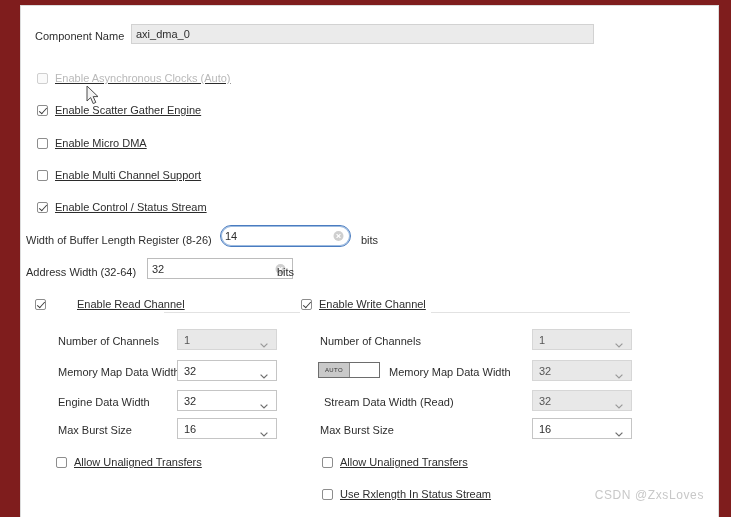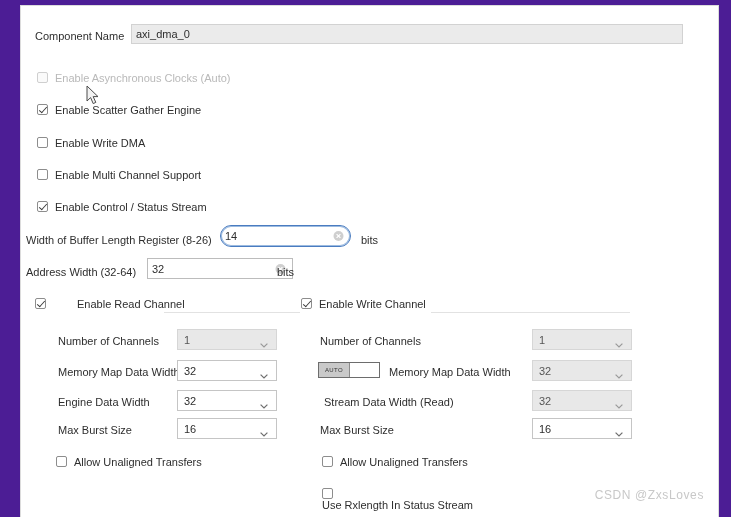--- a/index.html
+++ b/index.html
@@ -15,21 +15,21 @@
     color: #2b2b2b;
     overflow: hidden;
     position: relative;
   }
 
   
   #app-frame {
     position: absolute;
     left: 0; top: 0;
     width: 731px; height: 517px;
-    background: #4c1d95;
+    background: #7f1d1d;
   }
   #panel {
     position: absolute;
     left: 20px; top: 5px;
     width: 699px; height: 512px;
     background: #ffffff;
     border-left: 1px solid #dcdcdc;
     border-top: 1px solid #dcdcdc;
     border-right: 1px solid #dcdcdc;
     box-sizing: border-box;
@@ -48,22 +48,23 @@
     font-size: 11px;
     color: #2e2e2e;
     white-space: nowrap;
     line-height: 14px;
   }
 
   
   .cb-row {
     position: absolute;
     display: flex;
-    align-items: flex-start;
+    align-items: center;
     white-space: nowrap;
+    text-decoration: underline;
   }
   .cbox {
     width: 11px; height: 11px;
     border: 1px solid #8d8d8d;
     border-radius: 2px;
     background: #ffffff;
     box-sizing: border-box;
     position: relative;
     flex: 0 0 auto;
     margin-right: 7px;
@@ -188,35 +189,35 @@
   }
 </style>
 </head>
 <body>
 
 <div id="app-frame">
   <div id="panel">
     <div id="panel-inner">
 
       <div class="lbl" style="left:14px; top:23px;">Component Name</div>
-      <div class="tinput" style="left:110px; top:18px; width:552px; height:20px;">axi_dma_0</div>
+      <div class="tinput" style="left:110px; top:18px; width:463px; height:20px;">axi_dma_0</div>
 
       <div class="cb-row" style="left:16px; top:66px;">
         <span class="cbox disabled"></span>
         <span class="cb-text muted">Enable Asynchronous Clocks (Auto)</span>
       </div>
 
       <div class="cb-row" style="left:16px; top:98px;">
         <span class="cbox checked"></span>
         <span class="cb-text">Enable Scatter Gather Engine</span>
       </div>
 
       <div class="cb-row" style="left:16px; top:131px;">
         <span class="cbox"></span>
-        <span class="cb-text">Enable Write DMA</span>
+        <span class="cb-text">Enable Micro DMA</span>
       </div>
 
       <div class="cb-row" style="left:16px; top:163px;">
         <span class="cbox"></span>
         <span class="cb-text">Enable Multi Channel Support</span>
       </div>
 
       <div class="cb-row" style="left:16px; top:195px;">
         <span class="cbox checked"></span>
         <span class="cb-text">Enable Control / Status Stream</span>
@@ -345,21 +346,21 @@
               <path d="M0.6 0.6 L4 4 L7.4 0.6" stroke="#6f6f6f" stroke-width="1.2" fill="none"></path>
             </svg>
         </span>
       </div>
 
       <div class="cb-row" style="left:301px; top:450px;">
         <span class="cbox"></span>
         <span class="cb-text">Allow Unaligned Transfers</span>
       </div>
 
-      <div class="cb-row" style="left:301px; top:482px;flex-direction:column;">
+      <div class="cb-row" style="left:301px; top:482px;">
         <span class="cbox"></span>
         <span class="cb-text">Use Rxlength In Status Stream</span>
       </div>
 
       <div id="watermark">CSDN @ZxsLoves</div>
 
     </div>
   </div>
 
   <div id="cursor">

